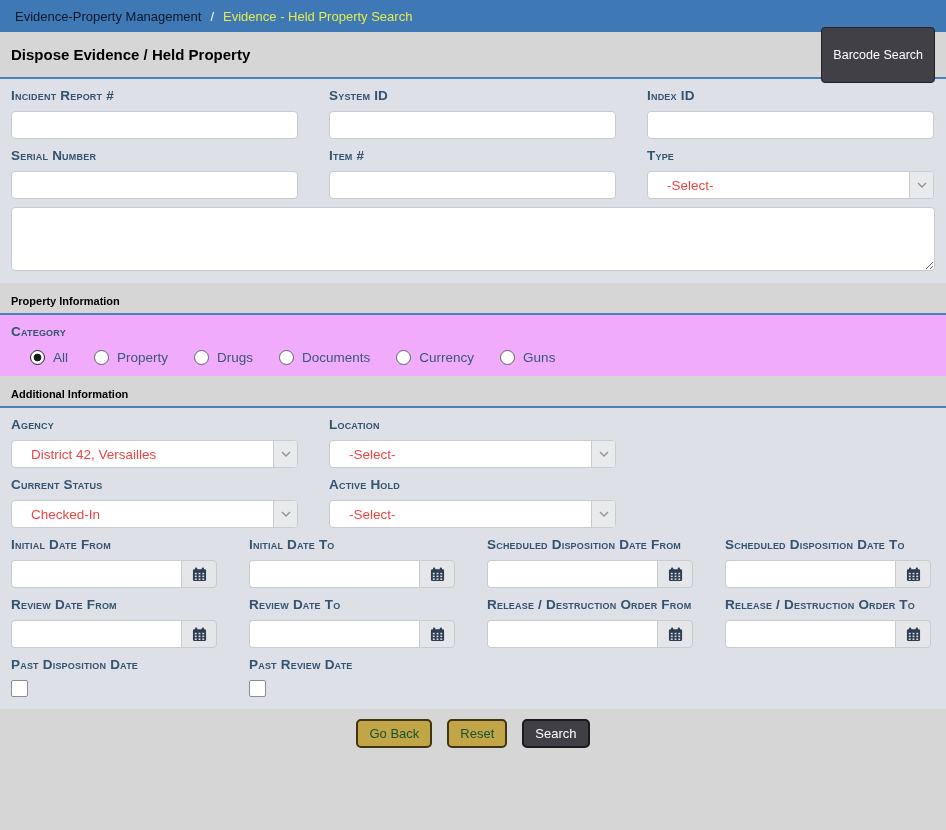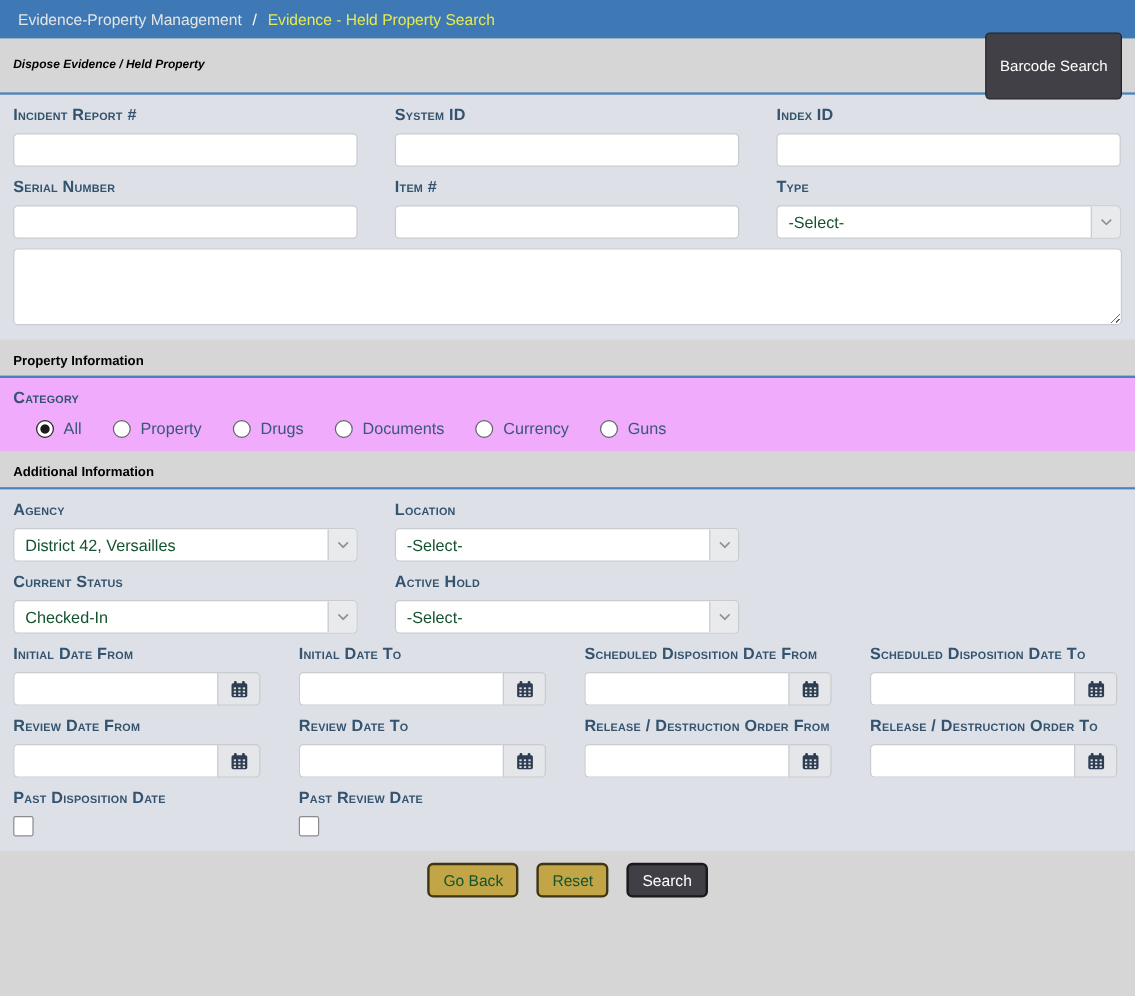--- a/index.html
+++ b/index.html
@@ -10,29 +10,29 @@
     overflow: hidden;
     font-size: 13.5px;
     color: #222;
   }
   
   .topbar {
     height: 32px; background: #3e79b5;
     display: flex; align-items: center;
     padding: 0 15px; font-size: 13px;
   }
-  .crumb-parent { color: #e5e5e5; cursor: pointer; }
+  .crumb-parent { color: #0f172a; cursor: pointer; }
   .crumb-sep { color: #ffffff; margin: 0 9px; }
   .crumb-current { color: #e4ea50; cursor: pointer; }
   
   .title-row {
     height: 45px; display: flex; align-items: center;
     justify-content: space-between; padding: 0 11px;
   }
-  .page-title { font-size: 10px; font-weight: bold; color: #000; font-style: italic; }
+  .page-title { font-size: 15px; font-weight: bold; color: #000; }
   .barcode-btn {
     background: #414046; color: #fff; border: 1px solid #232225;
     border-radius: 4px; padding: 20px 11px; font-size: 12.5px;
     font-family: inherit; cursor: pointer;
   }
   .blue-line { height: 2px; background: #4a80bd; }
   
   .form-section { background: #dde0e6; padding: 8px 11px 9px; }
   .cat-section  { background: #f0abfc; padding: 8px 11px 11px; }
   .sec-head { padding: 12px 11px 6px; }
@@ -53,21 +53,21 @@
     width: 100%; height: 64px; background: #fff;
     border: 1px solid #c8cbd0; border-radius: 4px;
     padding: 5px 8px; font-size: 13.5px; font-family: inherit; color: #333;
     resize: both;
   }
   
   .selbox {
     display: flex; align-items: stretch; height: 28px; background: #fff;
     border: 1px solid #c8cbd0; border-radius: 4px; cursor: pointer; overflow: hidden;
   }
-  .selbox .seltext { flex: 1; display: flex; align-items: center; padding-left: 9px; color: #14532d; }
+  .selbox .seltext { flex: 1; display: flex; align-items: center; padding-left: 19px; color: #ef4444; }
   .selbox .selarrow {
     width: 24px; background: #e9eaec; border-left: 1px solid #c8cbd0;
     display: flex; align-items: center; justify-content: center;
   }
   
   .dategroup { display: flex; height: 28px; }
   .dategroup .tinput { border-radius: 4px 0 0 4px; border-right: none; flex: 1; min-width: 0; }
   .calbtn {
     width: 36px; background: #e4e6e9; border: 1px solid #c8cbd0;
     border-radius: 0 4px 4px 0; display: flex; align-items: center;

